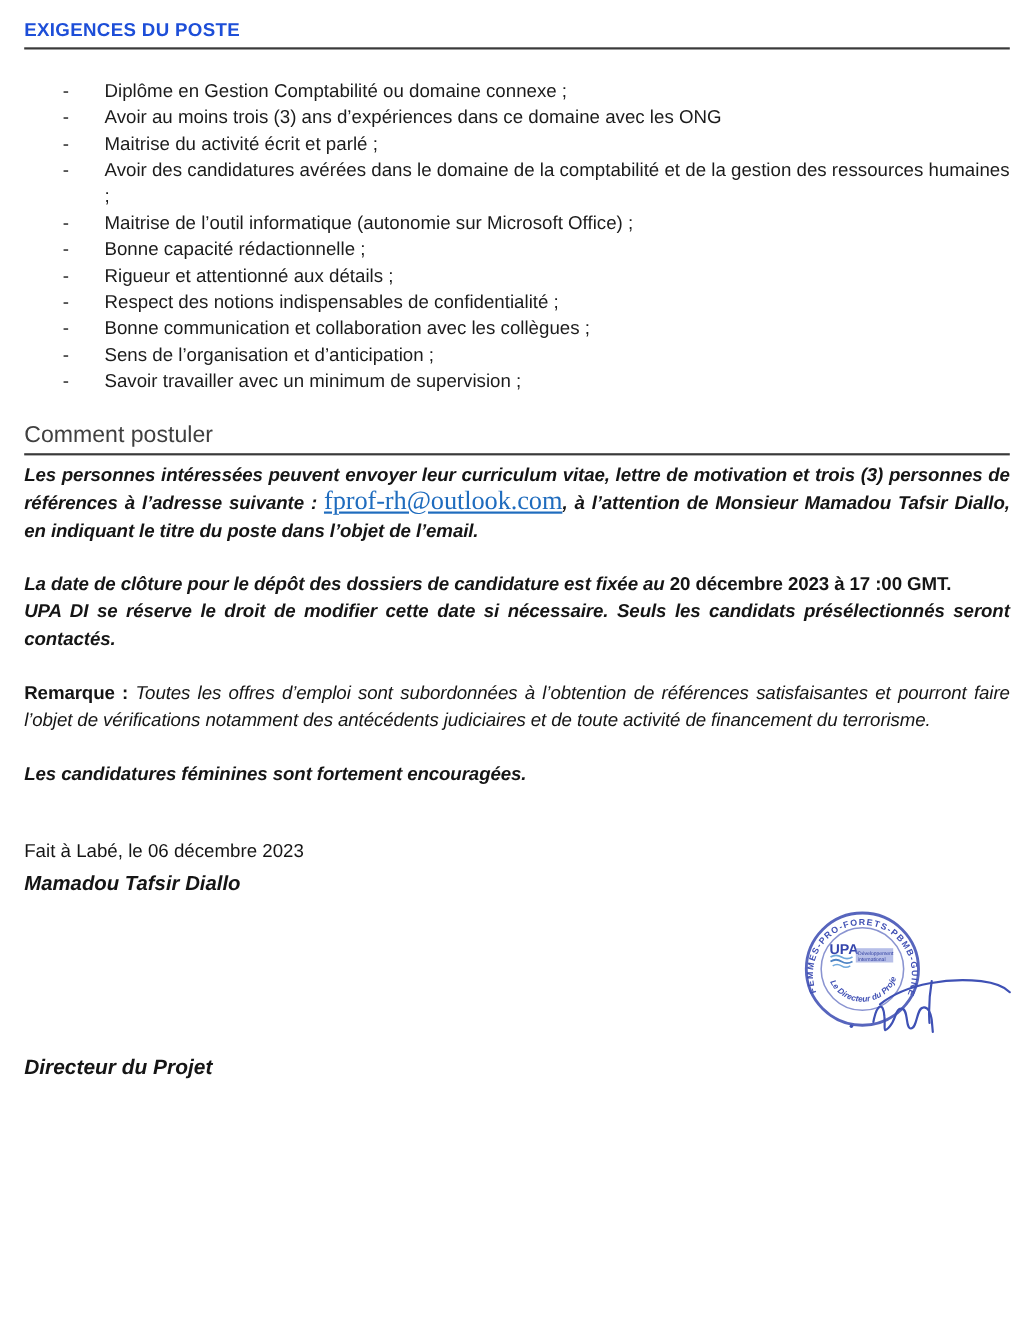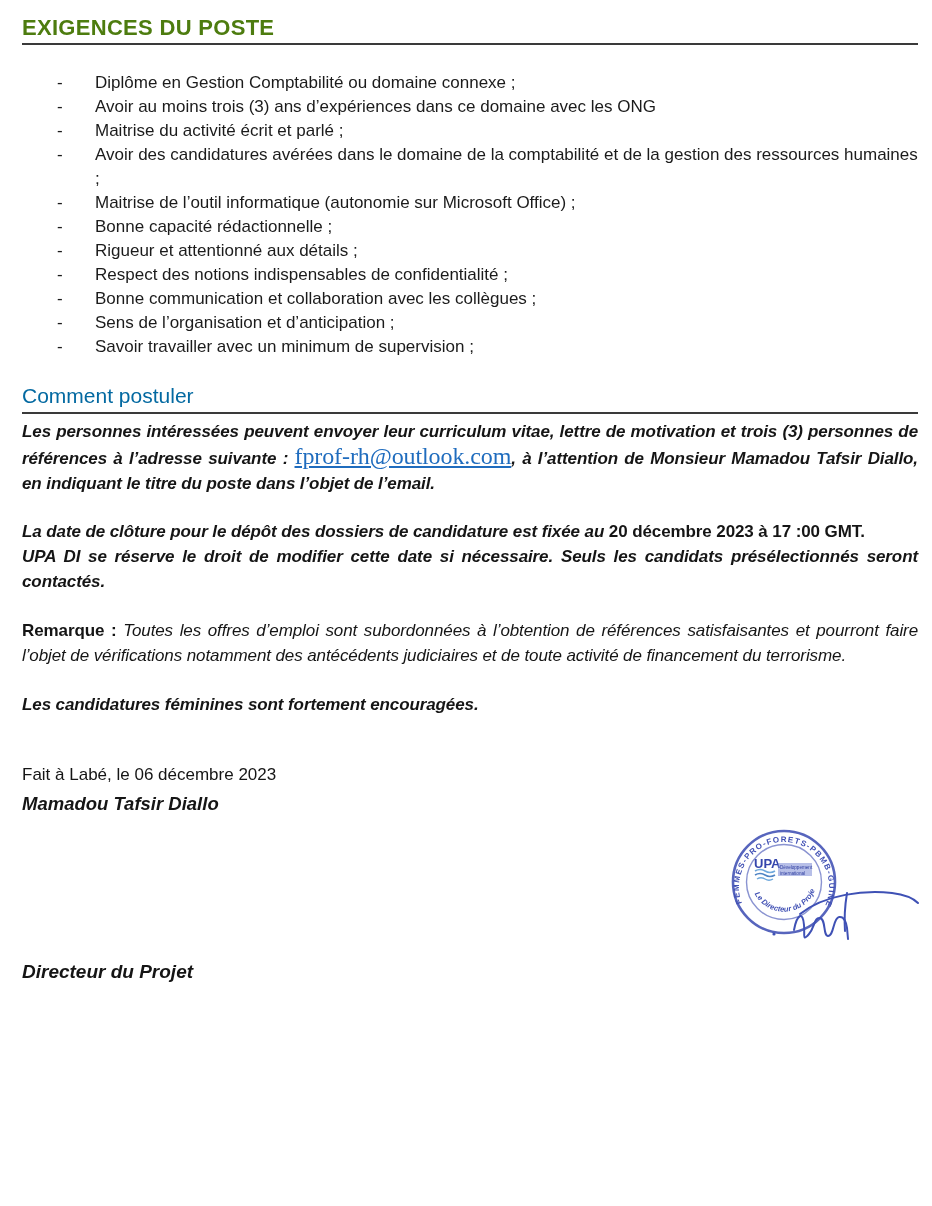--- a/index.html
+++ b/index.html
@@ -5,35 +5,35 @@
   html,body{margin:0;padding:0;background:#ffffff;}
   body{
     width:932px;height:1206px;overflow:hidden;
     font-family:"Liberation Sans","DejaVu Sans",sans-serif;
     color:#151515;position:relative;
   }
   .page{padding:16px 14px 0 22px;}
 
   
   .h-exigences{
-    margin:0;color:#4d7c0f;font-size:22px;font-weight:bold;
+    margin:0;color:#1d4ed8;font-size:17px;font-weight:bold;
     letter-spacing:.3px;line-height:24px;
   }
   .rule{border:none;border-top:2px solid #3a3a3a;margin:3px 0 0 0;}
 
   
   .req-list{list-style:none;margin:26px 0 0 0;padding:0;
     font-size:17px;line-height:24px;color:#1b1b1b;}
   .req-list li{display:flex;padding-left:35px;}
   .req-list .dash{flex:0 0 38px;}
   .req-list .txt{flex:1;}
 
   
   .h-apply{
-    margin:24px 0 0 0;color:#0369a1;font-size:21px;font-weight:400;
+    margin:24px 0 0 0;color:#404040;font-size:21px;font-weight:400;
     line-height:26px;
   }
 
   
   p{margin:0;}
   .bi{font-weight:bold;font-style:italic;}
   .p-body{font-size:17px;line-height:25px;text-align:justify;letter-spacing:-0.1px;}
   .p-intro{margin-top:5px;font-weight:bold;font-style:italic;}
   .email-link{
     font-family:"Liberation Serif","DejaVu Serif",serif;

